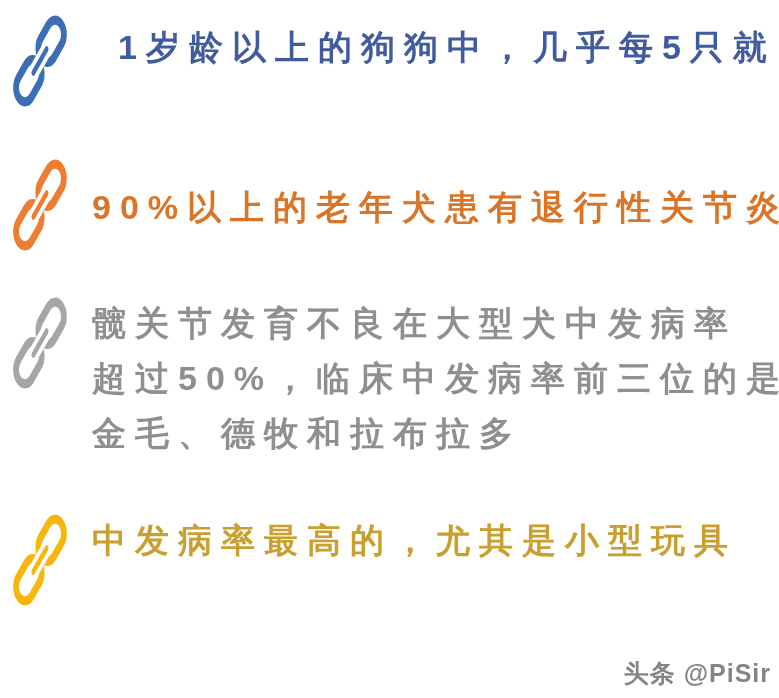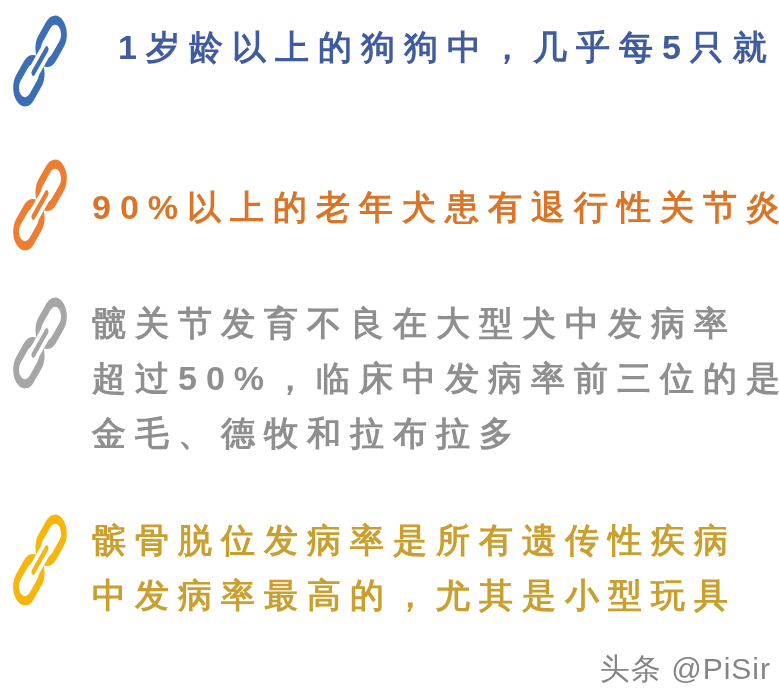--- a/index.html
+++ b/index.html
@@ -47,22 +47,22 @@
     font-weight: bold;
     padding-top: 4px;
   }
   .row-1 .fact-text { padding-top: 10px; }
   .row-2 .fact-text { padding-top: 28px; }
   .fact-line { white-space: nowrap; }
   .watermark {
     position: absolute;
     right: 8px;
     bottom: 8px;
-    font-size: 30px;
-    font-weight: normal;
+    font-size: 25px;
+    font-weight: bold;
     color: rgba(110,110,110,0.85);
     text-shadow: -2px -2px 0 rgba(255,255,255,0.95), -1px -1px 0 rgba(255,255,255,0.9);
     letter-spacing: 1px;
   }
 </style>
 </head>
 <body>
 
 <div class="canvas">
   <div class="fact-list">
@@ -118,21 +118,20 @@
       <div class="icon-wrap" style="color: rgb(246, 182, 11);">
         <svg class="link-svg" viewBox="0 0 100 100" preserveAspectRatio="none">
           <g transform="rotate(-48 50 50)">
             <rect x="1" y="36" width="46" height="28" rx="14" fill="none" stroke="currentColor" stroke-width="9"></rect>
             <rect x="53" y="36" width="46" height="28" rx="14" fill="none" stroke="currentColor" stroke-width="9"></rect>
             <rect x="29" y="44.5" width="42" height="11" rx="5.5" fill="currentColor" stroke="#ffffff" stroke-width="5"></rect>
           </g>
         </svg>
       </div>
       <div class="fact-text" style="color: rgb(201, 160, 47);">
-        <div class="fact-line">髌骨脱位发病率是所有遗传性疾病</div>
         <div class="fact-line">中发病率最高的，尤其是小型玩具</div>
       </div>
     </div>
 
   </div>
 
   <div class="watermark">头条 @PiSir</div>
 </div>
 
 </body></html>

